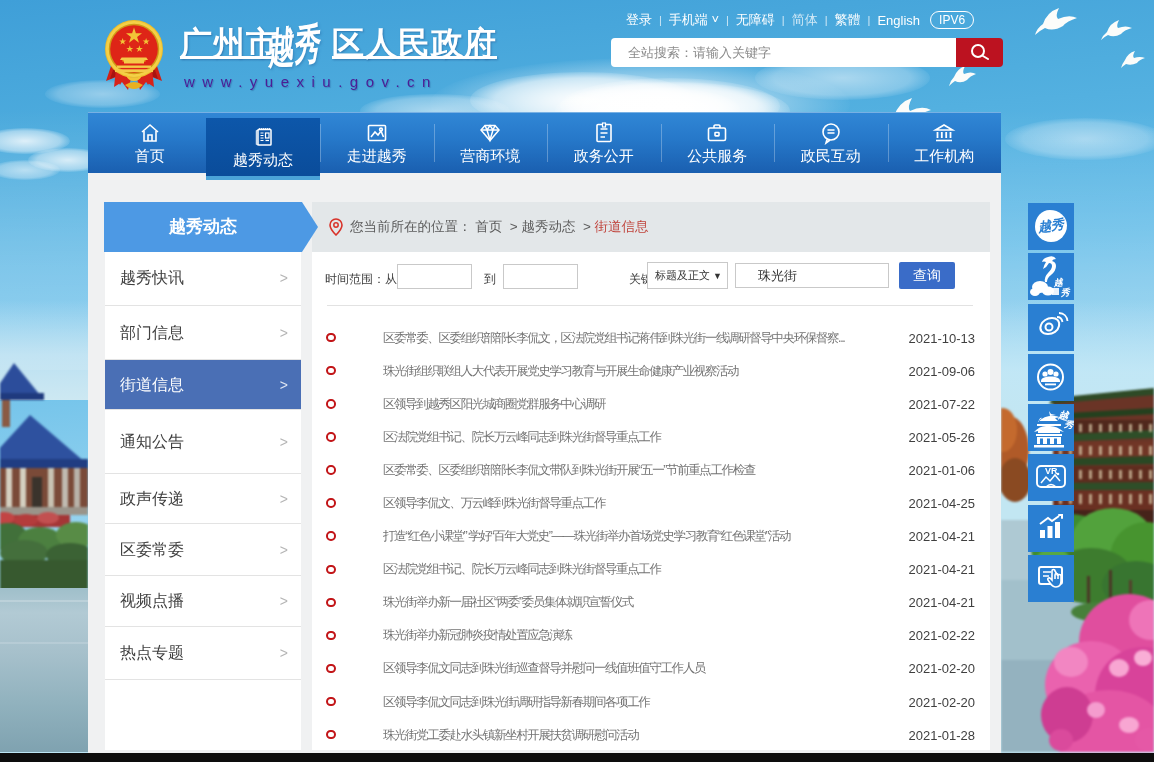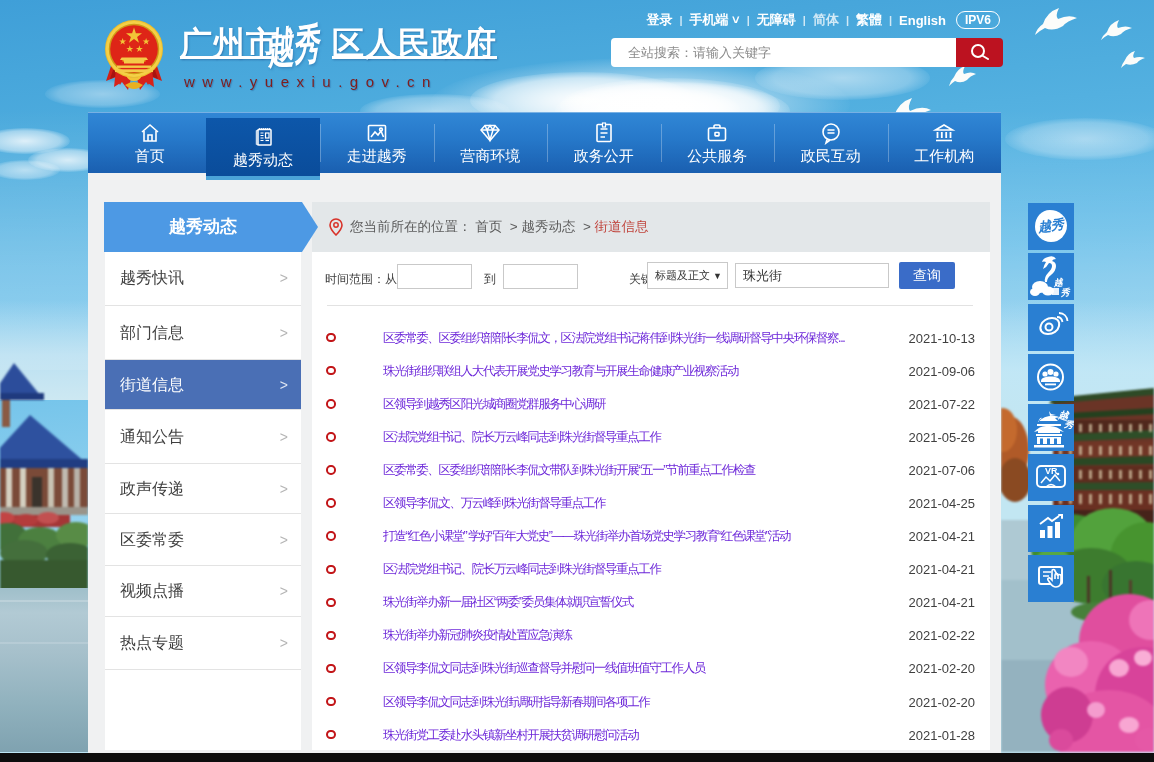--- a/index.html
+++ b/index.html
@@ -8,31 +8,31 @@
 body{font-family:"Liberation Sans",sans-serif;position:relative;background:#57b4e2;}
 .page{position:absolute;left:0;top:0;width:1154px;height:762px;overflow:hidden;}
 .abs{position:absolute;}
 
 .sky{left:0;top:0;width:1154px;height:762px;
  background:linear-gradient(175deg,#3f9fd8 0%,#4fadde 18%,#63bce8 38%,#8fd0ee 58%,#b5e2f4 80%,#c8eaf6 100%);}
 .skyglow{left:430px;top:58px;width:420px;height:92px;border-radius:50%;
  background:radial-gradient(ellipse at center,rgba(255,255,255,.85) 0%,rgba(255,255,255,.35) 45%,rgba(255,255,255,0) 72%);}
 .cloud{background:radial-gradient(ellipse at center,rgba(255,255,255,.95) 0%,rgba(255,255,255,.55) 55%,rgba(255,255,255,0) 75%);border-radius:50%;}
 
-.toplinks{left:600px;top:11px;width:400px;height:19px;color:#fff;font-size:13px;text-align:right;white-space:nowrap;font-weight:bold;}
+.toplinks{left:600px;top:11px;width:400px;height:19px;color:#fff;font-size:13px;text-align:center;white-space:nowrap;}
 .toplinks span{vertical-align:middle;}
 .sep{color:rgba(255,255,255,.75);padding:0 7px;font-size:11px;}
 .ipv6{display:inline-block;border:1px solid #fff;border-radius:9px;padding:0 8px;height:18px;line-height:17px;font-size:12px;margin-left:10px;}
 .search{left:611px;top:38px;width:392px;height:29px;}
 .search .box{position:absolute;left:0;top:0;width:345px;height:29px;background:#fff;border-radius:4px 0 0 4px;color:#8a8a8a;font-size:13px;line-height:29px;padding-left:17px;}
 .search .btn{position:absolute;left:345px;top:0;width:47px;height:29px;background:#bc1220;border-radius:0 4px 4px 0;}
 .logo-row{left:100px;top:16px;width:520px;height:90px;color:#fff;}
 .title-cn{position:absolute;left:80px;top:6px;font-size:32px;font-weight:bold;letter-spacing:1px;white-space:nowrap;text-shadow:1px 1px 2px rgba(25,70,130,.45);text-decoration:underline;}
 .yx-callig{position:absolute;left:167px;top:13px;font-size:26px;font-weight:bold;font-style:italic;white-space:nowrap;transform:rotate(-6deg) scaleY(1.6);transform-origin:center;letter-spacing:0px;text-shadow:1px 1px 2px rgba(30,80,140,.35);}
-.url{position:absolute;left:84px;top:57px;font-size:15px;letter-spacing:7.5px;color:#7f1d1d;text-shadow:1px 1px 1px rgba(25,70,130,.35);}
+.url{position:absolute;left:84px;top:57px;font-size:15px;letter-spacing:7.5px;color:#4c1d95;text-shadow:1px 1px 1px rgba(25,70,130,.35);}
 
 .nav{left:88px;top:112px;width:913px;height:61px;background:linear-gradient(#3187d6 0%,#2678c9 45%,#1a5fb0 100%);box-shadow:inset 0 1px 0 rgba(255,255,255,.35);}
 .nav .item{position:absolute;top:0;width:113.5px;height:61px;color:#fff;text-align:center;}
 .nav .item .ic{margin:9px auto 2px;width:24px;height:24px;}
 .nav .item .tx{font-size:15px;}
 .nav .vline{position:absolute;top:12px;width:1px;height:38px;background:rgba(255,255,255,.28);}
 .navactive{left:206px;top:118px;width:114px;height:58px;background:linear-gradient(#0d57aa 0%,#0a4c9a 100%);color:#fff;text-align:center;z-index:3;}
 .navactive .strip{position:absolute;left:0;bottom:-4px;width:114px;height:4px;background:#4ba3d8;}
 
 .container{left:88px;top:173px;width:913px;height:580px;background:#f0f1f2;}
@@ -50,21 +50,21 @@
 .bread b{font-weight:normal;color:#c0443c;}
 .mainbox{left:312px;top:252px;width:678px;height:498px;background:#fff;}
 .filter{position:absolute;left:0;top:0;width:678px;height:53px;font-size:12px;color:#3f3f3f;}
 .finput{position:absolute;top:12px;height:25px;background:#fff;border:1px solid #c9c9c9;font-size:13px;color:#333;padding:0 6px;line-height:22px;}
 .fsel{position:absolute;top:10px;height:27px;background:#fff;border:1px solid #c9c9c9;font-size:13px;color:#333;padding:0 6px;line-height:22px;}
 .fbtn{position:absolute;top:10px;left:587px;width:56px;height:27px;background:#3a6cc8;border-radius:2px;color:#fff;font-size:14px;text-align:center;line-height:27px;}
 .hr{position:absolute;left:15px;top:53px;width:646px;height:1px;background:#e2e2e2;}
 .list{position:absolute;left:0;top:69px;width:678px;}
 .li{position:relative;height:33.1px;}
 .li .dot{position:absolute;left:14px;top:50%;margin-top:-4.7px;width:9.5px;height:9.5px;border-radius:50%;border:2.9px solid #c21518;background:#fff;box-sizing:border-box;}
-.li .tt{position:absolute;left:33px;top:50%;transform:translateY(-50%);font-size:12.5px;letter-spacing:-1.4px;color:#6d28d9;white-space:nowrap;padding-left:38px;}
+.li .tt{position:absolute;left:33px;top:50%;transform:translateY(-50%);font-size:12.5px;letter-spacing:-1.4px;color:#737373;white-space:nowrap;padding-left:38px;}
 .li .dd{position:absolute;right:15px;top:50%;transform:translateY(-50%);font-size:13px;color:#3f3f3f;}
 
 .ricons{left:1028px;top:203px;width:46px;}
 .ricon{position:absolute;left:0;width:46px;height:47px;background:#2a7fd2;color:#fff;overflow:hidden;}
 
 .blackbar{left:0;top:753px;width:1154px;height:9px;background:#0d0d0d;}
 </style>
 </head>
 <body>
 <div class="page">
@@ -366,21 +366,21 @@
         <span class="chev">&gt;</span>
       </div>
     <div class="side-item" style="height:54px;padding-left:47px;">
         <span class="lab">部门信息</span>
         <span class="chev">&gt;</span>
       </div>
     <div class="side-item on" style="height:50px;">
         <span class="lab">街道信息</span>
         <span class="chev">&gt;</span>
       </div>
-    <div class="side-item" style="height:54px;text-decoration:underline;">
+    <div class="side-item" style="height:64px;text-decoration:underline;">
         <span class="lab">通知公告</span>
         <span class="chev">&gt;</span>
       </div>
     <div class="side-item" style="height:50px;">
         <span class="lab">政声传递</span>
         <span class="chev">&gt;</span>
       </div>
     <div class="side-item" style="height:52px;">
         <span class="lab">区委常委</span>
         <span class="chev">&gt;</span>
@@ -399,21 +399,21 @@
         <circle cx="7" cy="7" r="2.2" fill="none" stroke="#d8332a" stroke-width="1.5"></circle>
       </svg><span style="margin-left:38px;">您当前所在的位置：&nbsp;首页&nbsp;&nbsp;&gt;&nbsp;越秀动态&nbsp;&nbsp;&gt;&nbsp;<b>街道信息</b></span></div>
   <div class="abs mainbox">
     <div class="filter">
       <span style="position:absolute;left:13px;top:19px;">时间范围：从</span>
       <div class="finput" style="left:85px;width:75px;"></div>
       <span style="position:absolute;left:172px;top:19px;">到</span>
       <div class="finput" style="left:191px;width:75px;"></div>
       <span style="position:absolute;left:285px;top:19px;margin-left:32px;">关键字：</span>
       <div class="fsel" style="left:335px;width:81px;white-space:nowrap;padding:0 0 0 7px;line-height:25px;font-size:11px;">标题及正文<span style="position:absolute;right:5px;top:1px;font-size:9px;">▼</span></div>
-      <div class="finput" style="left:423px;width:154px;top:11px;line-height:23px;padding:0 7px;font-size:13px;">珠光街</div>
+      <div class="finput" style="left:423px;width:154px;top:11px;line-height:23px;padding:0 22px;font-size:13px;">珠光街</div>
       <div class="fbtn">查询</div>
     </div>
     <div class="hr"></div>
     <div class="list" id="list">
       <div class="li">
           <span class="dot"></span>
           <span class="tt">区委常委、区委组织部部长李侃文，区法院党组书记蒋伟到珠光街一线调研督导中央环保督察...</span>
           <span class="dd">2021-10-13</span>
         </div>
       <div class="li">
@@ -427,21 +427,21 @@
           <span class="dd">2021-07-22</span>
         </div>
       <div class="li">
           <span class="dot"></span>
           <span class="tt">区法院党组书记、院长万云峰同志到珠光街督导重点工作</span>
           <span class="dd">2021-05-26</span>
         </div>
       <div class="li">
           <span class="dot"></span>
           <span class="tt">区委常委、区委组织部部长李侃文带队到珠光街开展“五一”节前重点工作检查</span>
-          <span class="dd">2021-07-06</span>
+          <span class="dd">2021-01-06</span>
         </div>
       <div class="li">
           <span class="dot"></span>
           <span class="tt">区领导李侃文、万云峰到珠光街督导重点工作</span>
           <span class="dd">2021-04-25</span>
         </div>
       <div class="li">
           <span class="dot"></span>
           <span class="tt">打造“红色小课堂” 学好“百年大党史”——珠光街举办首场党史学习教育“红色课堂”活动</span>
           <span class="dd">2021-04-21</span>

